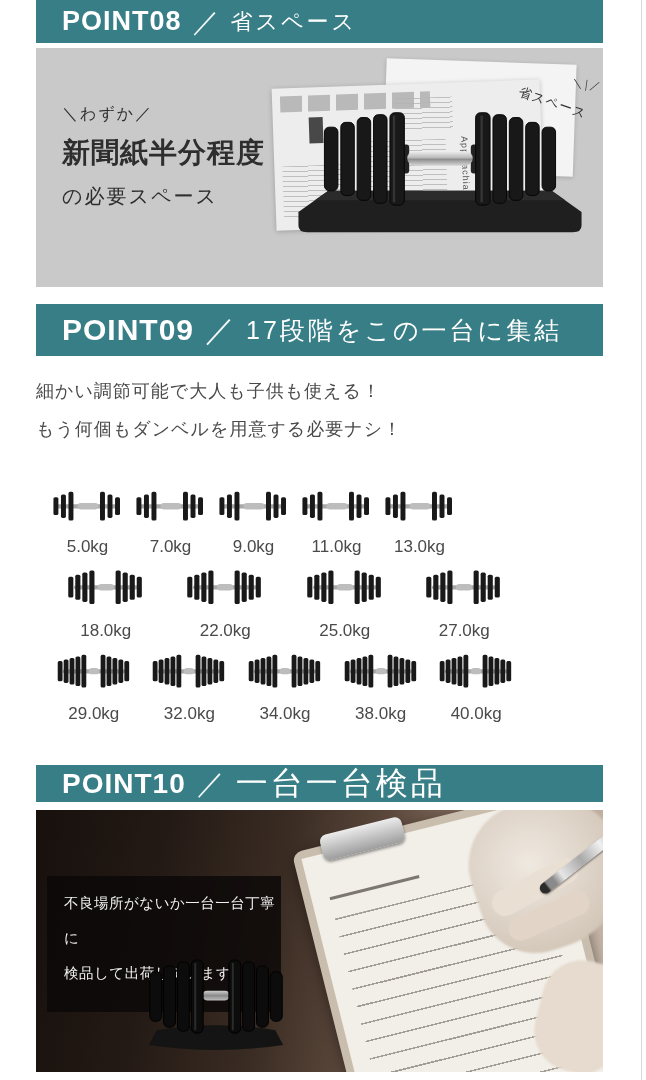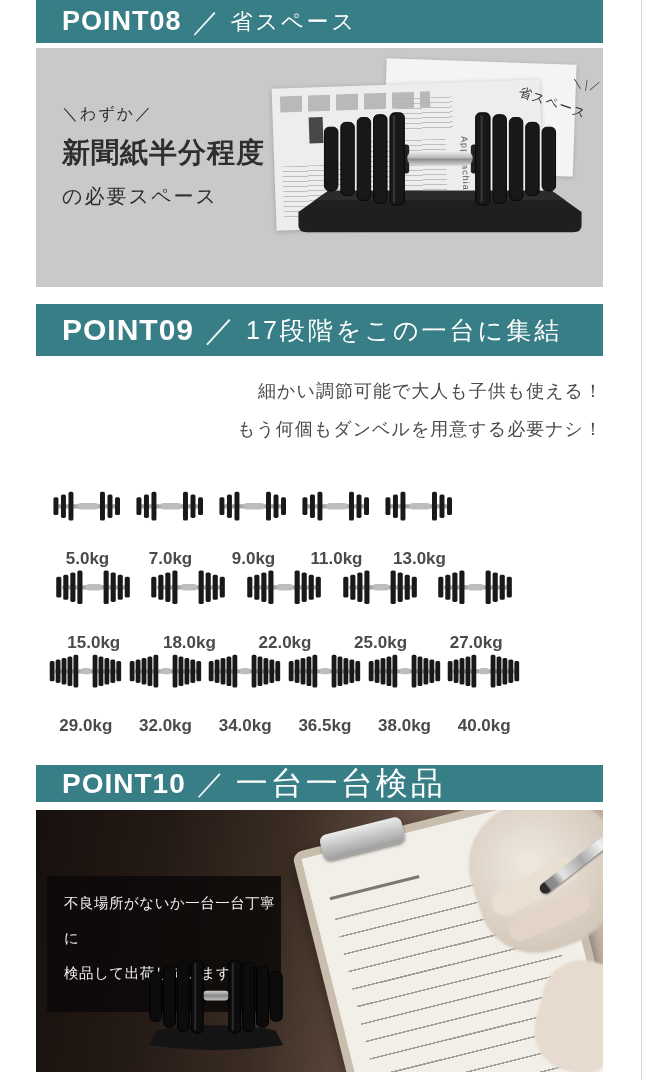--- a/index.html
+++ b/index.html
@@ -33,33 +33,33 @@
   .np-col{position:absolute;background:repeating-linear-gradient(180deg,#b3b3b3 0 1px,transparent 1px 5px);opacity:.8;}
   .np-c1{left:8px;top:78px;width:66px;height:52px;}
   .np-c2{left:84px;top:56px;width:88px;height:74px;}
   .np-c3{left:122px;top:14px;width:58px;height:34px;}
   .np-cap{position:absolute;left:186px;top:54px;writing-mode:vertical-rl;font-size:9px;color:#555;letter-spacing:1px;}
   .hero-db{position:absolute;left:258px;top:58px;width:292px;height:130px;}
   .tag{position:absolute;left:481px;top:46px;font-size:13px;color:#333;letter-spacing:1px;transform:rotate(19deg);}
   .tag-rays{position:absolute;left:536px;top:29px;font-size:11px;color:#333;letter-spacing:-2px;transform:rotate(8deg);}
 
   
-  .lead{position:absolute;left:36px;top:372px;width:567px;text-align:right;
+  .lead{position:absolute;left:36px;top:372px;width:567px;text-align:left;
         font-size:18px;color:#4a4a4a;letter-spacing:1px;line-height:38px;}
   .grid{position:absolute;left:36px;top:483px;width:567px;height:240px;}
   .w-row{position:absolute;left:10px;display:flex;}
   .w-row0{top:0;width:415px;}
   .w-row1{top:78px;width:478px;}
   .w-row2{top:163px;width:478px;}
   .w-item{flex:1;display:flex;flex-direction:column;align-items:center;}
   .db{display:block;}
   .db0{width:80px;height:48px;}
   .db1{width:80px;height:54px;}
   .db2{width:78px;height:52px;}
-  .w-label{font-size:17px;color:#4a4a4a;margin-top:18px;font-weight:bold;}
+  .w-label{font-size:17px;color:#4a4a4a;margin-top:6px;}
 
   
   .photo{position:absolute;left:36px;top:810px;width:567px;height:262px;overflow:hidden;
          background:linear-gradient(100deg,#17100d 0%,#241a15 22%,#3a2c23 42%,#5c483c 58%,#8a7465 72%,#b5a294 85%,#cbbcae 100%);}
   .clipboard{position:absolute;left:298px;top:14px;width:252px;height:300px;transform:rotate(-14deg);}
   .cb-board{position:absolute;inset:-8px;background:#c9bead;border-radius:10px;box-shadow:0 4px 14px rgba(0,0,0,.45);}
   .cb-paper{position:absolute;inset:0;background:#f2efe9;}
   .cb-clip{position:absolute;left:22px;top:-18px;width:84px;height:26px;border-radius:7px;
            background:linear-gradient(#ececec,#9d9d9d);box-shadow:0 2px 3px rgba(0,0,0,.4);}
   .cb-title{position:absolute;left:18px;top:44px;width:92px;height:3px;background:#7c7870;}
@@ -231,35 +231,20 @@
               <rect x="40" y="23" width="20" height="8" rx="4" fill="#bdbdbd"></rect>
               <rect x="2.8" y="14.0" width="6.4" height="26.0" rx="2" fill="#191919"></rect>
               <rect x="88.4" y="14.0" width="6.4" height="26.0" rx="2" fill="#191919"></rect>
               <rect x="11.6" y="11.3" width="6.4" height="31.4" rx="2" fill="#191919"></rect>
               <rect x="79.6" y="11.3" width="6.4" height="31.4" rx="2" fill="#191919"></rect>
               <rect x="20.4" y="8.7" width="6.4" height="36.7" rx="2" fill="#191919"></rect>
               <rect x="70.8" y="8.7" width="6.4" height="36.7" rx="2" fill="#191919"></rect>
               <rect x="29.2" y="6.0" width="6.4" height="42.0" rx="2" fill="#191919"></rect>
               <rect x="62.0" y="6.0" width="6.4" height="42.0" rx="2" fill="#191919"></rect>
             </svg></div>
-          <div class="w-label">15.0kg</div>
-        </div>
-        <div class="w-item">
-          <div class="db db1"><svg viewBox="0 0 100 56" width="100%" height="100%" xmlns="http://www.w3.org/2000/svg">
-              <rect x="10" y="24.5" width="80" height="5.5" rx="2.7" fill="#a9a9a9"></rect>
-              <rect x="40" y="23" width="20" height="8" rx="4" fill="#bdbdbd"></rect>
-              <rect x="2.8" y="14.0" width="6.4" height="26.0" rx="2" fill="#191919"></rect>
-              <rect x="88.4" y="14.0" width="6.4" height="26.0" rx="2" fill="#191919"></rect>
-              <rect x="11.6" y="11.3" width="6.4" height="31.4" rx="2" fill="#191919"></rect>
-              <rect x="79.6" y="11.3" width="6.4" height="31.4" rx="2" fill="#191919"></rect>
-              <rect x="20.4" y="8.7" width="6.4" height="36.7" rx="2" fill="#191919"></rect>
-              <rect x="70.8" y="8.7" width="6.4" height="36.7" rx="2" fill="#191919"></rect>
-              <rect x="29.2" y="6.0" width="6.4" height="42.0" rx="2" fill="#191919"></rect>
-              <rect x="62.0" y="6.0" width="6.4" height="42.0" rx="2" fill="#191919"></rect>
-            </svg></div>
           <div class="w-label">18.0kg</div>
         </div>
         <div class="w-item">
           <div class="db db1"><svg viewBox="0 0 100 56" width="100%" height="100%" xmlns="http://www.w3.org/2000/svg">
               <rect x="10" y="24.5" width="80" height="5.5" rx="2.7" fill="#a9a9a9"></rect>
               <rect x="40" y="23" width="20" height="8" rx="4" fill="#bdbdbd"></rect>
               <rect x="2.8" y="14.0" width="6.4" height="26.0" rx="2" fill="#191919"></rect>
               <rect x="88.4" y="14.0" width="6.4" height="26.0" rx="2" fill="#191919"></rect>
               <rect x="11.6" y="11.3" width="6.4" height="31.4" rx="2" fill="#191919"></rect>
               <rect x="79.6" y="11.3" width="6.4" height="31.4" rx="2" fill="#191919"></rect>
@@ -345,37 +330,20 @@
               <rect x="11.1" y="12.0" width="6.2" height="30.0" rx="2" fill="#191919"></rect>
               <rect x="81.3" y="12.0" width="6.2" height="30.0" rx="2" fill="#191919"></rect>
               <rect x="18.7" y="10.0" width="6.2" height="34.0" rx="2" fill="#191919"></rect>
               <rect x="73.7" y="10.0" width="6.2" height="34.0" rx="2" fill="#191919"></rect>
               <rect x="26.3" y="8.0" width="6.2" height="38.0" rx="2" fill="#191919"></rect>
               <rect x="66.1" y="8.0" width="6.2" height="38.0" rx="2" fill="#191919"></rect>
               <rect x="33.9" y="6.0" width="6.2" height="42.0" rx="2" fill="#191919"></rect>
               <rect x="58.5" y="6.0" width="6.2" height="42.0" rx="2" fill="#191919"></rect>
             </svg></div>
           <div class="w-label">34.0kg</div>
-        </div>
-        <div class="w-item">
-          <div class="db db2"><svg viewBox="0 0 100 56" width="100%" height="100%" xmlns="http://www.w3.org/2000/svg">
-              <rect x="10" y="24.5" width="80" height="5.5" rx="2.7" fill="#a9a9a9"></rect>
-              <rect x="43.5" y="23" width="13" height="8" rx="4" fill="#bdbdbd"></rect>
-              <rect x="3.5" y="14.0" width="6.2" height="26.0" rx="2" fill="#191919"></rect>
-              <rect x="88.9" y="14.0" width="6.2" height="26.0" rx="2" fill="#191919"></rect>
-              <rect x="11.1" y="12.0" width="6.2" height="30.0" rx="2" fill="#191919"></rect>
-              <rect x="81.3" y="12.0" width="6.2" height="30.0" rx="2" fill="#191919"></rect>
-              <rect x="18.7" y="10.0" width="6.2" height="34.0" rx="2" fill="#191919"></rect>
-              <rect x="73.7" y="10.0" width="6.2" height="34.0" rx="2" fill="#191919"></rect>
-              <rect x="26.3" y="8.0" width="6.2" height="38.0" rx="2" fill="#191919"></rect>
-              <rect x="66.1" y="8.0" width="6.2" height="38.0" rx="2" fill="#191919"></rect>
-              <rect x="33.9" y="6.0" width="6.2" height="42.0" rx="2" fill="#191919"></rect>
-              <rect x="58.5" y="6.0" width="6.2" height="42.0" rx="2" fill="#191919"></rect>
-            </svg></div>
-          <div class="w-label">36.5kg</div>
         </div>
         <div class="w-item">
           <div class="db db2"><svg viewBox="0 0 100 56" width="100%" height="100%" xmlns="http://www.w3.org/2000/svg">
               <rect x="10" y="24.5" width="80" height="5.5" rx="2.7" fill="#a9a9a9"></rect>
               <rect x="43.5" y="23" width="13" height="8" rx="4" fill="#bdbdbd"></rect>
               <rect x="3.5" y="14.0" width="6.2" height="26.0" rx="2" fill="#191919"></rect>
               <rect x="88.9" y="14.0" width="6.2" height="26.0" rx="2" fill="#191919"></rect>
               <rect x="11.1" y="12.0" width="6.2" height="30.0" rx="2" fill="#191919"></rect>
               <rect x="81.3" y="12.0" width="6.2" height="30.0" rx="2" fill="#191919"></rect>
               <rect x="18.7" y="10.0" width="6.2" height="34.0" rx="2" fill="#191919"></rect>

